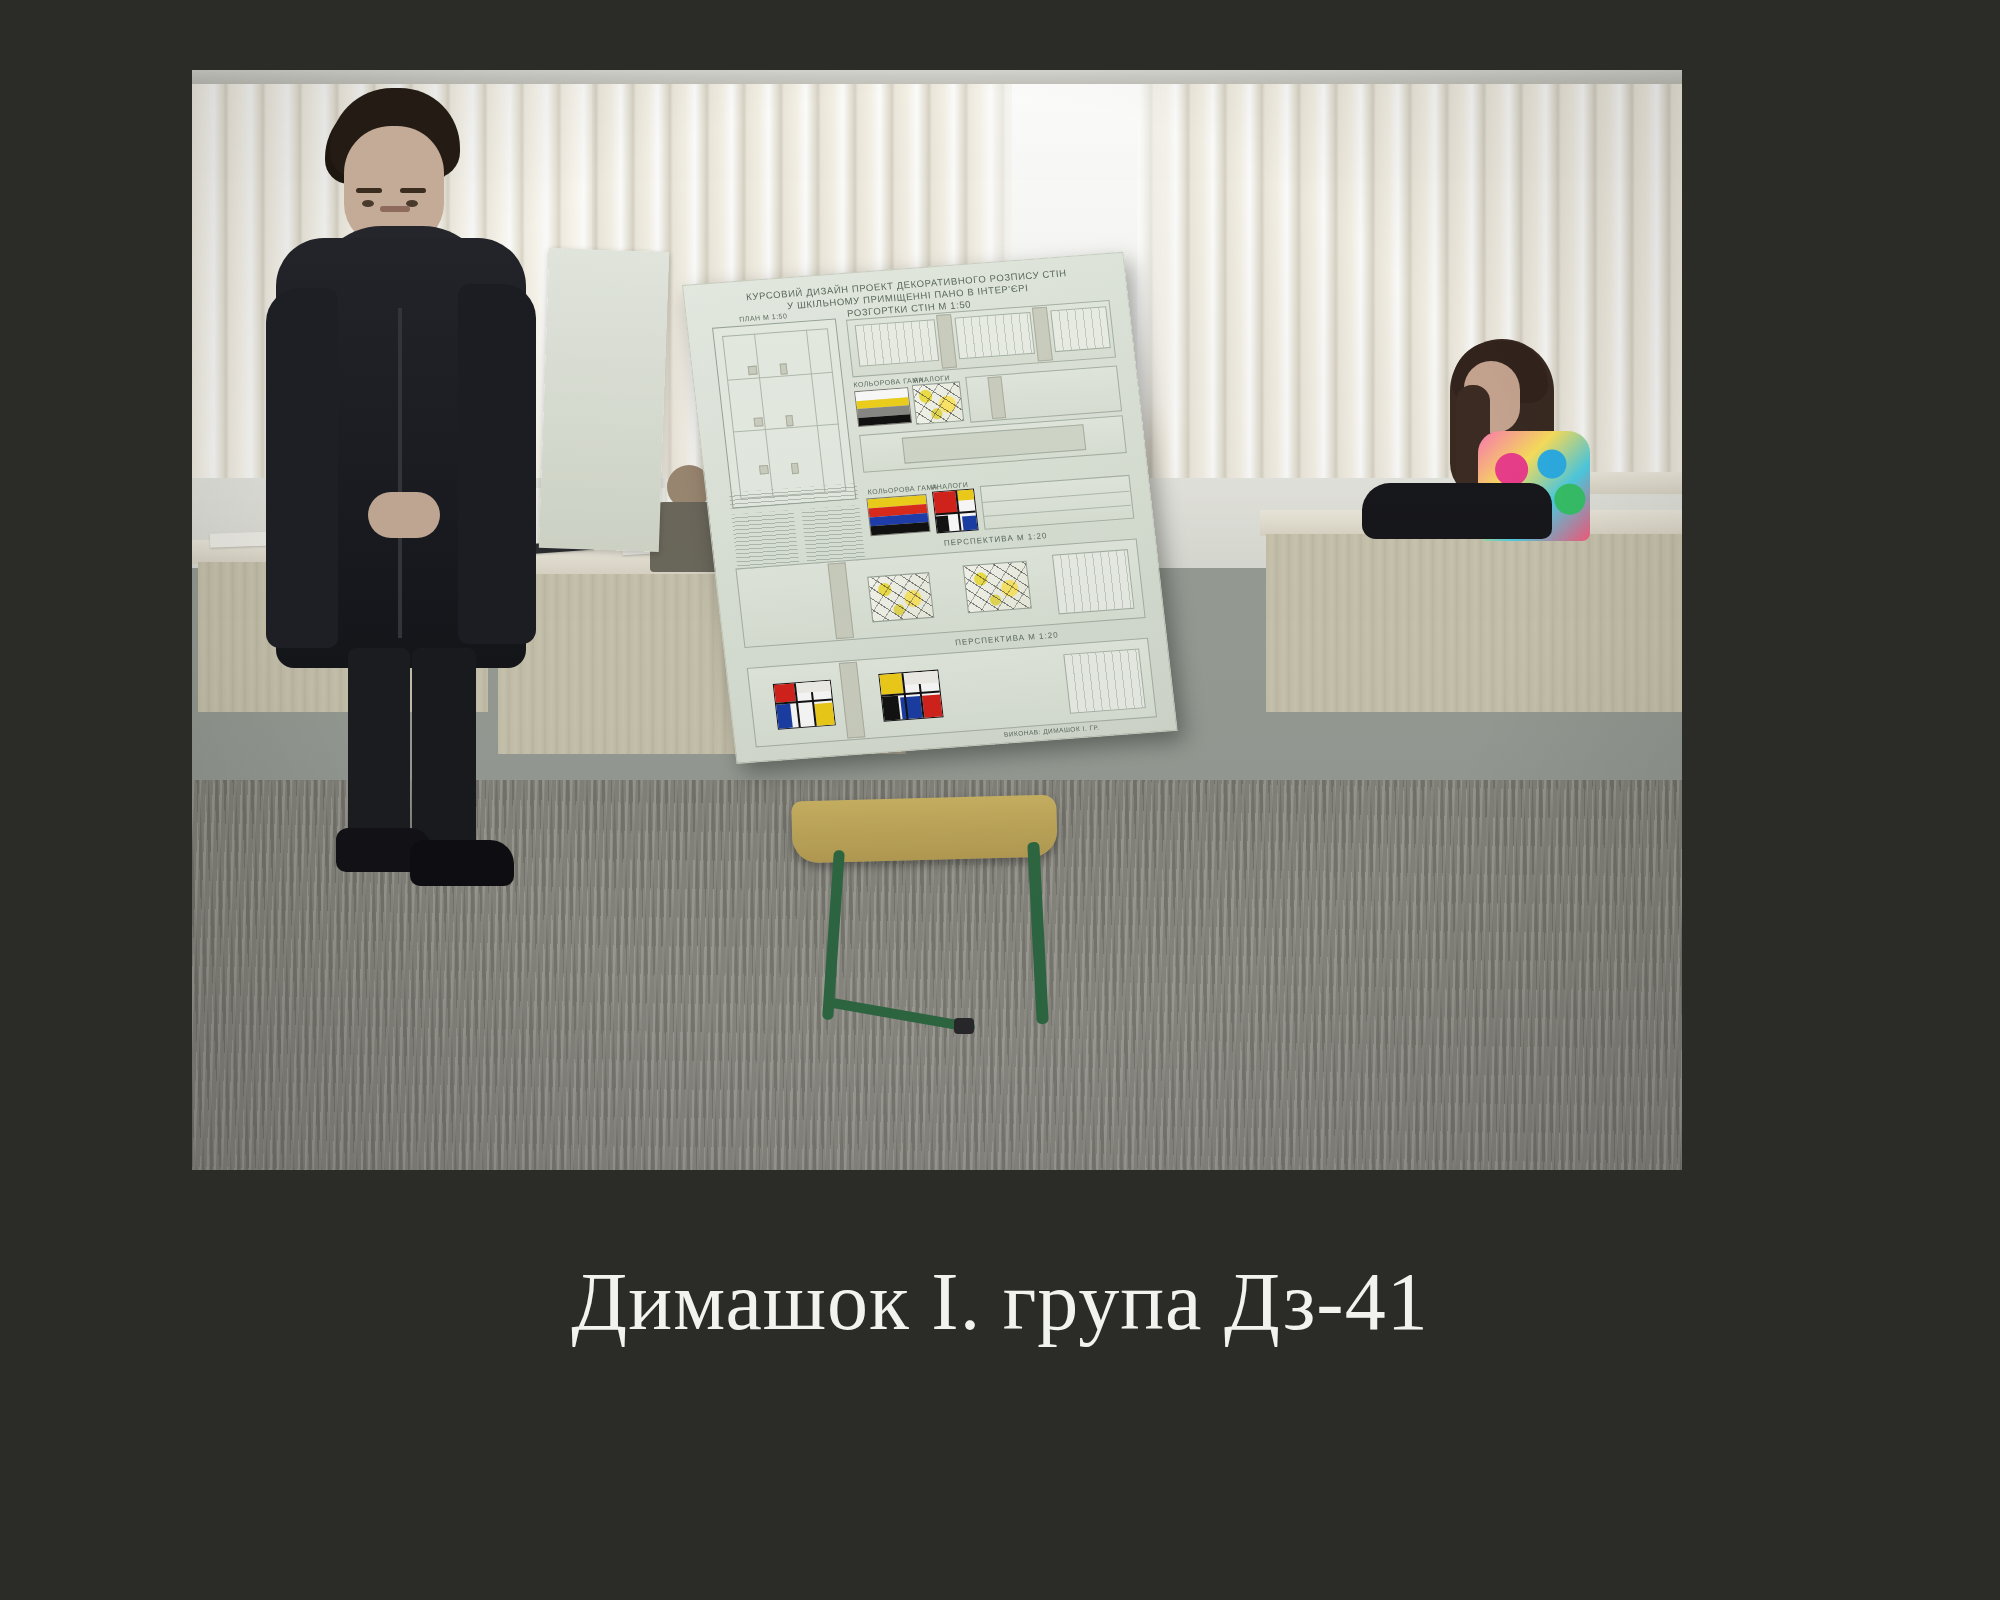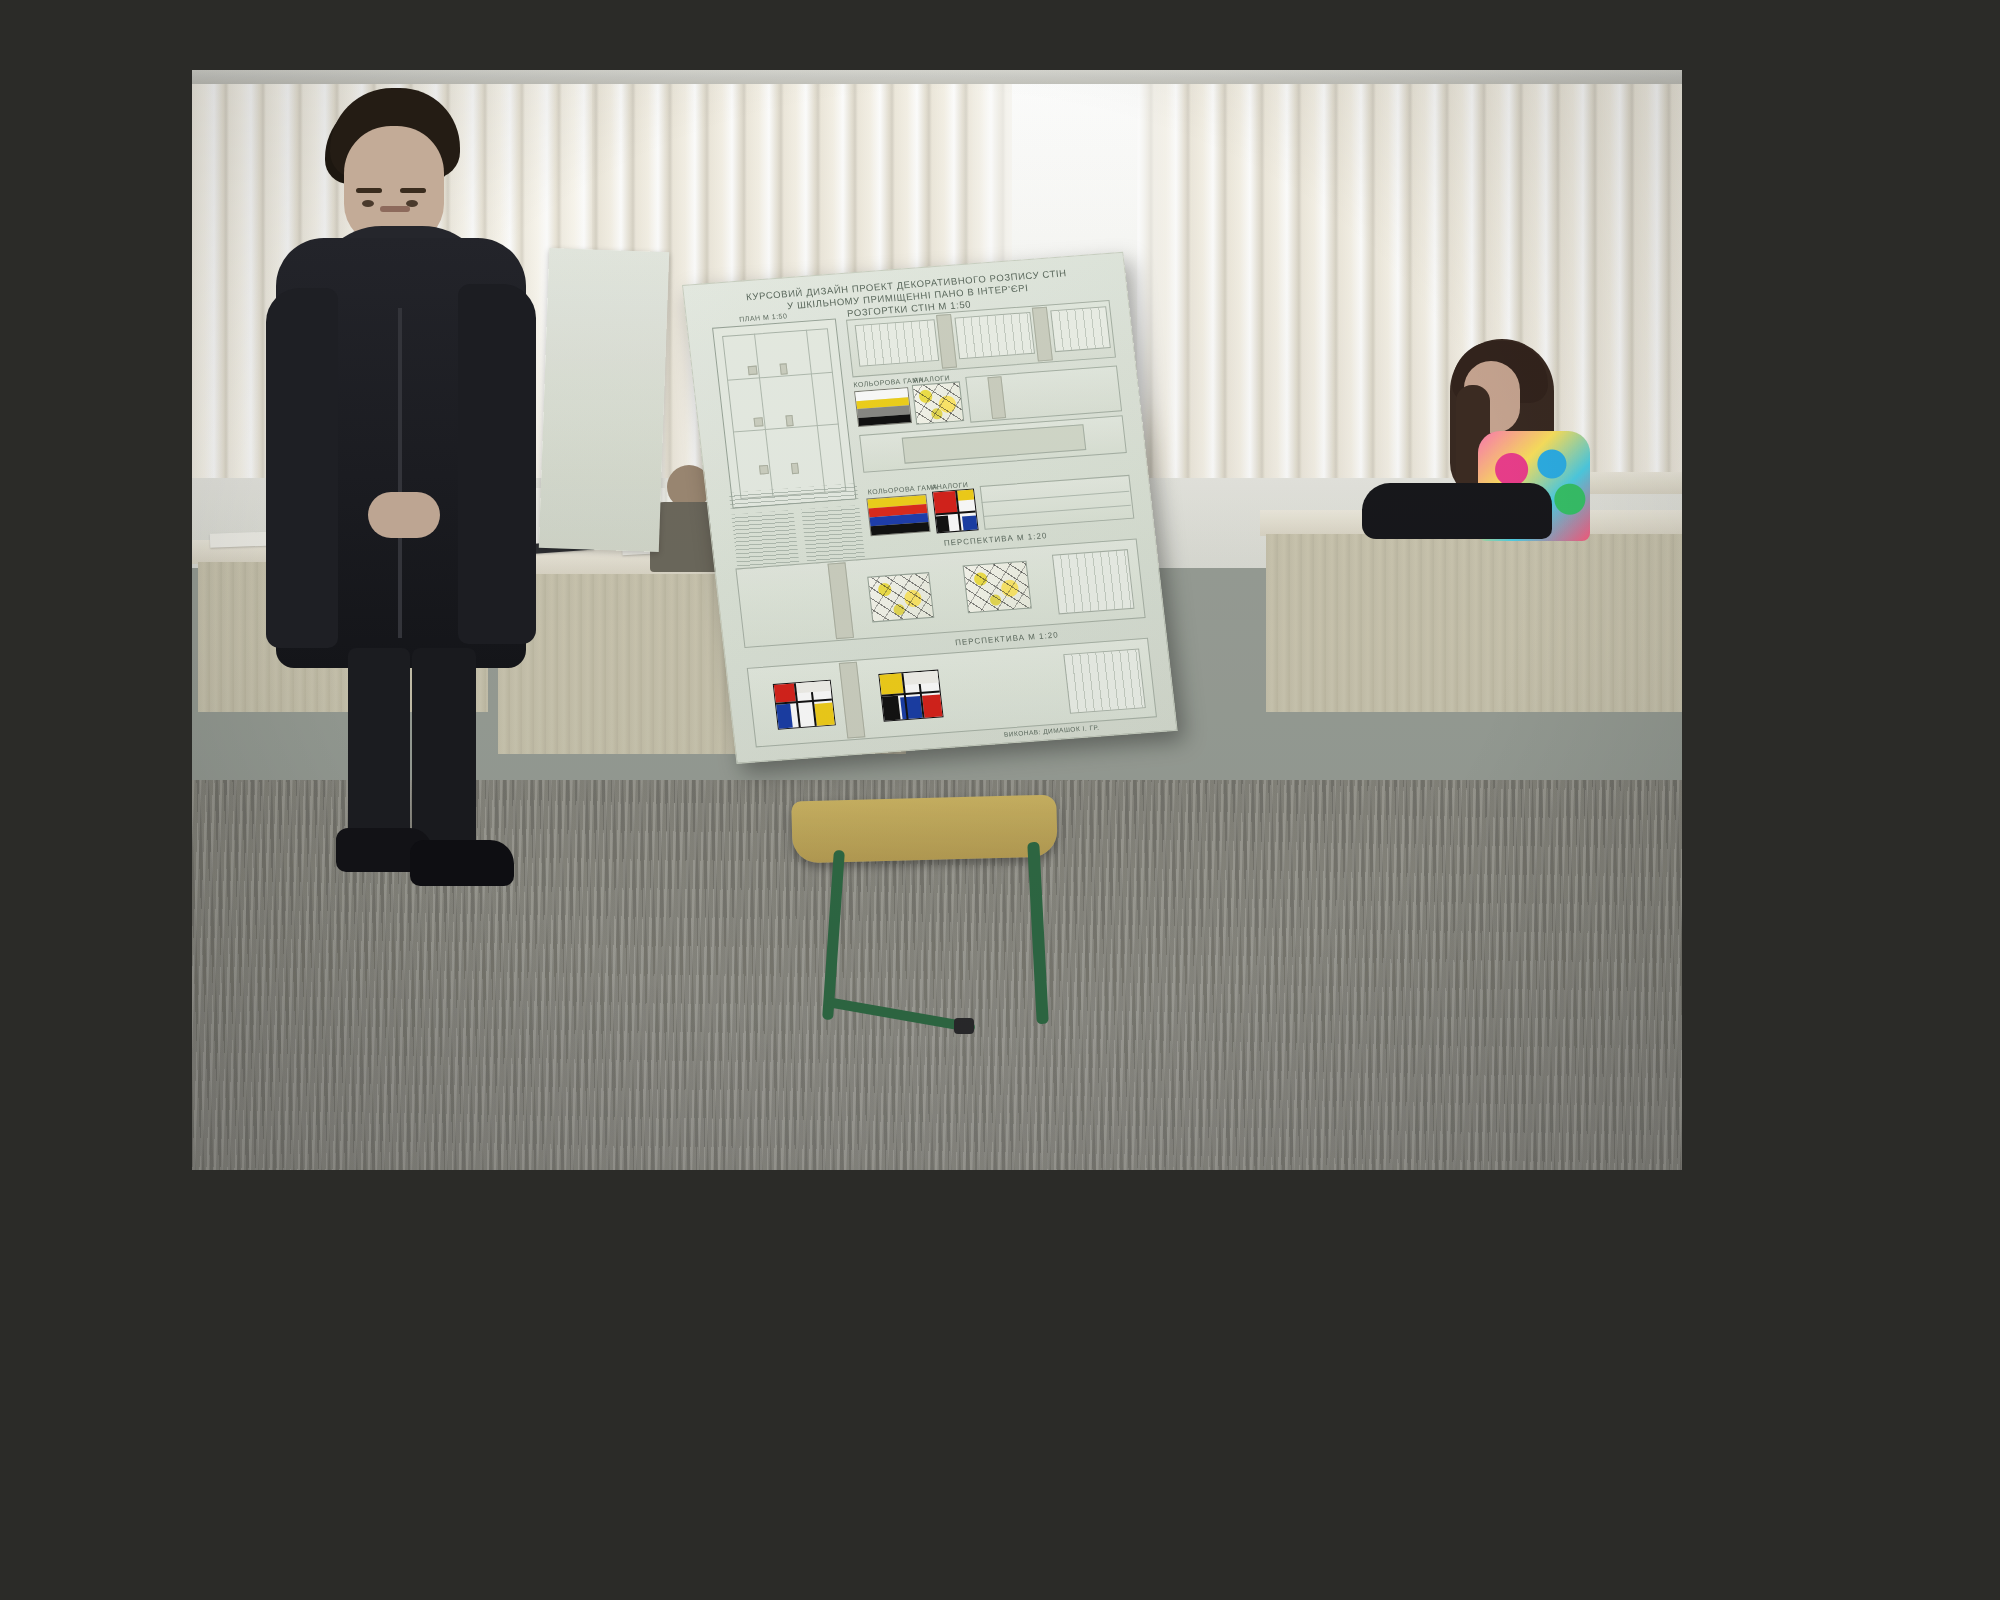--- a/index.html
+++ b/index.html
@@ -474,14 +474,15 @@
         <div class="m-hands"></div>
         <div class="m-pants-l"></div>
         <div class="m-pants-r"></div>
         <div class="m-shoe-l"></div>
         <div class="m-shoe-r"></div>
       </div>
 
     </div>
   </div>
 
+  <div class="caption">Димашок І. група Дз-41</div>
 
 </div>
 
 </body></html>

